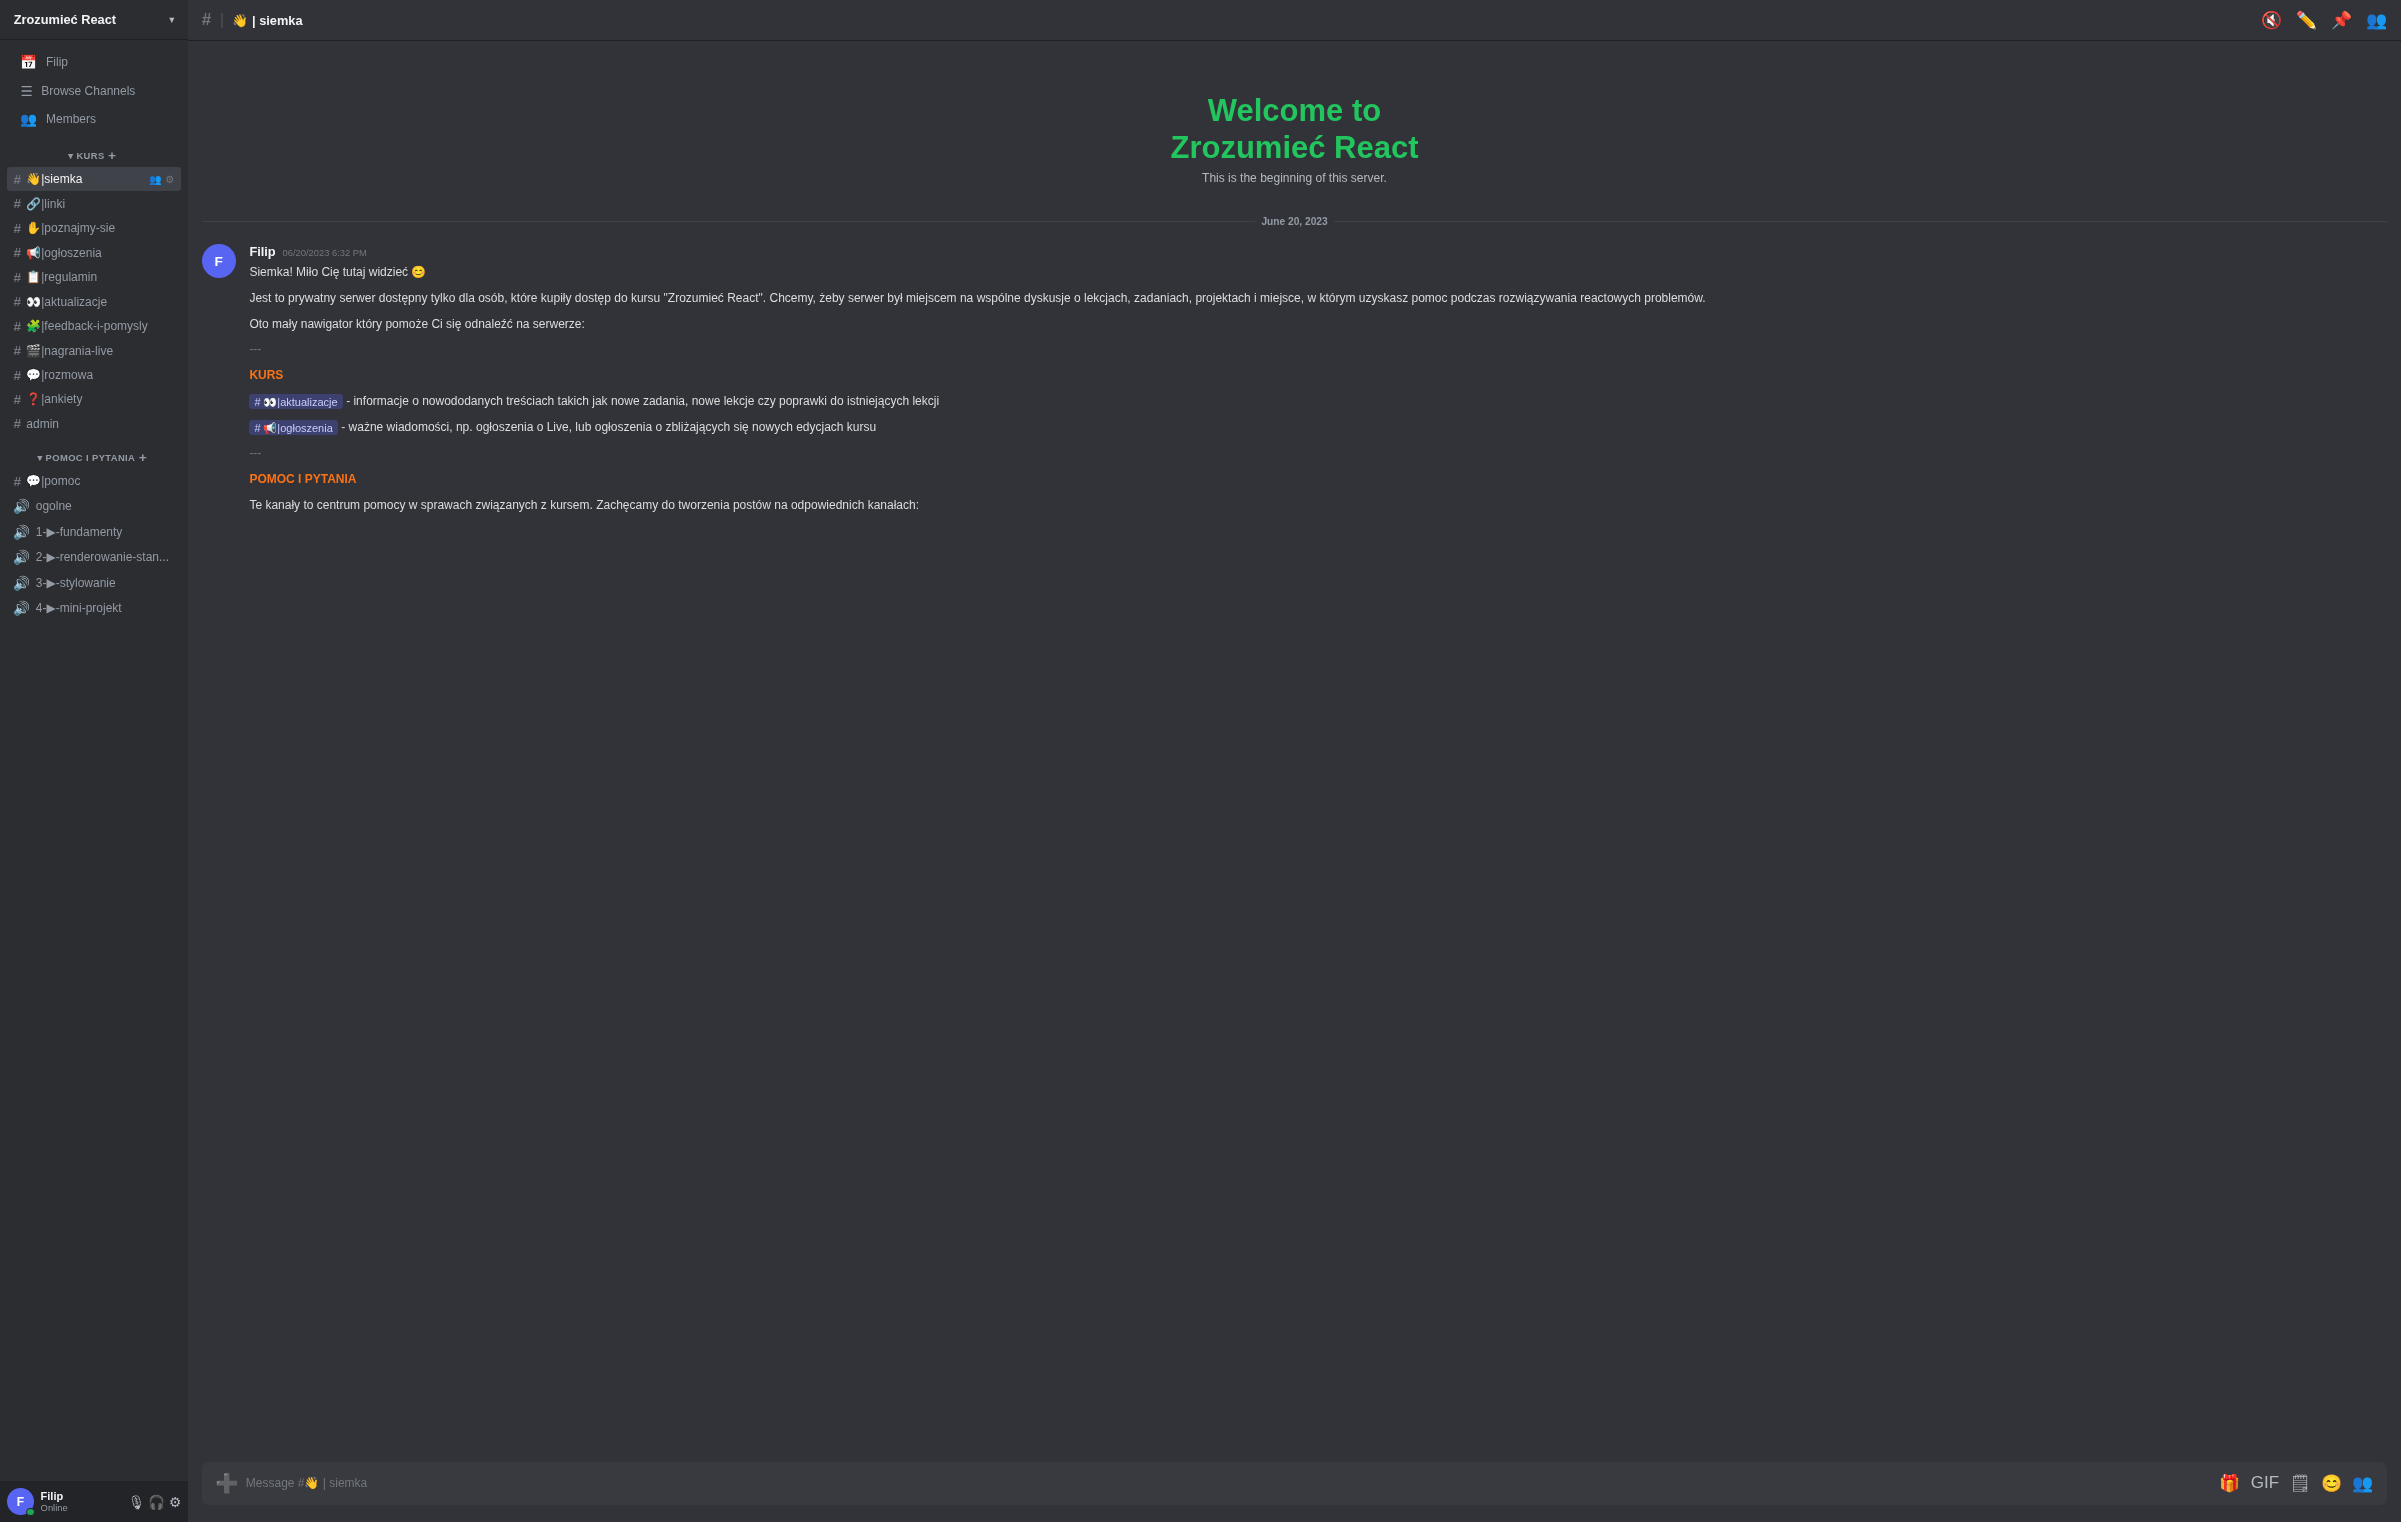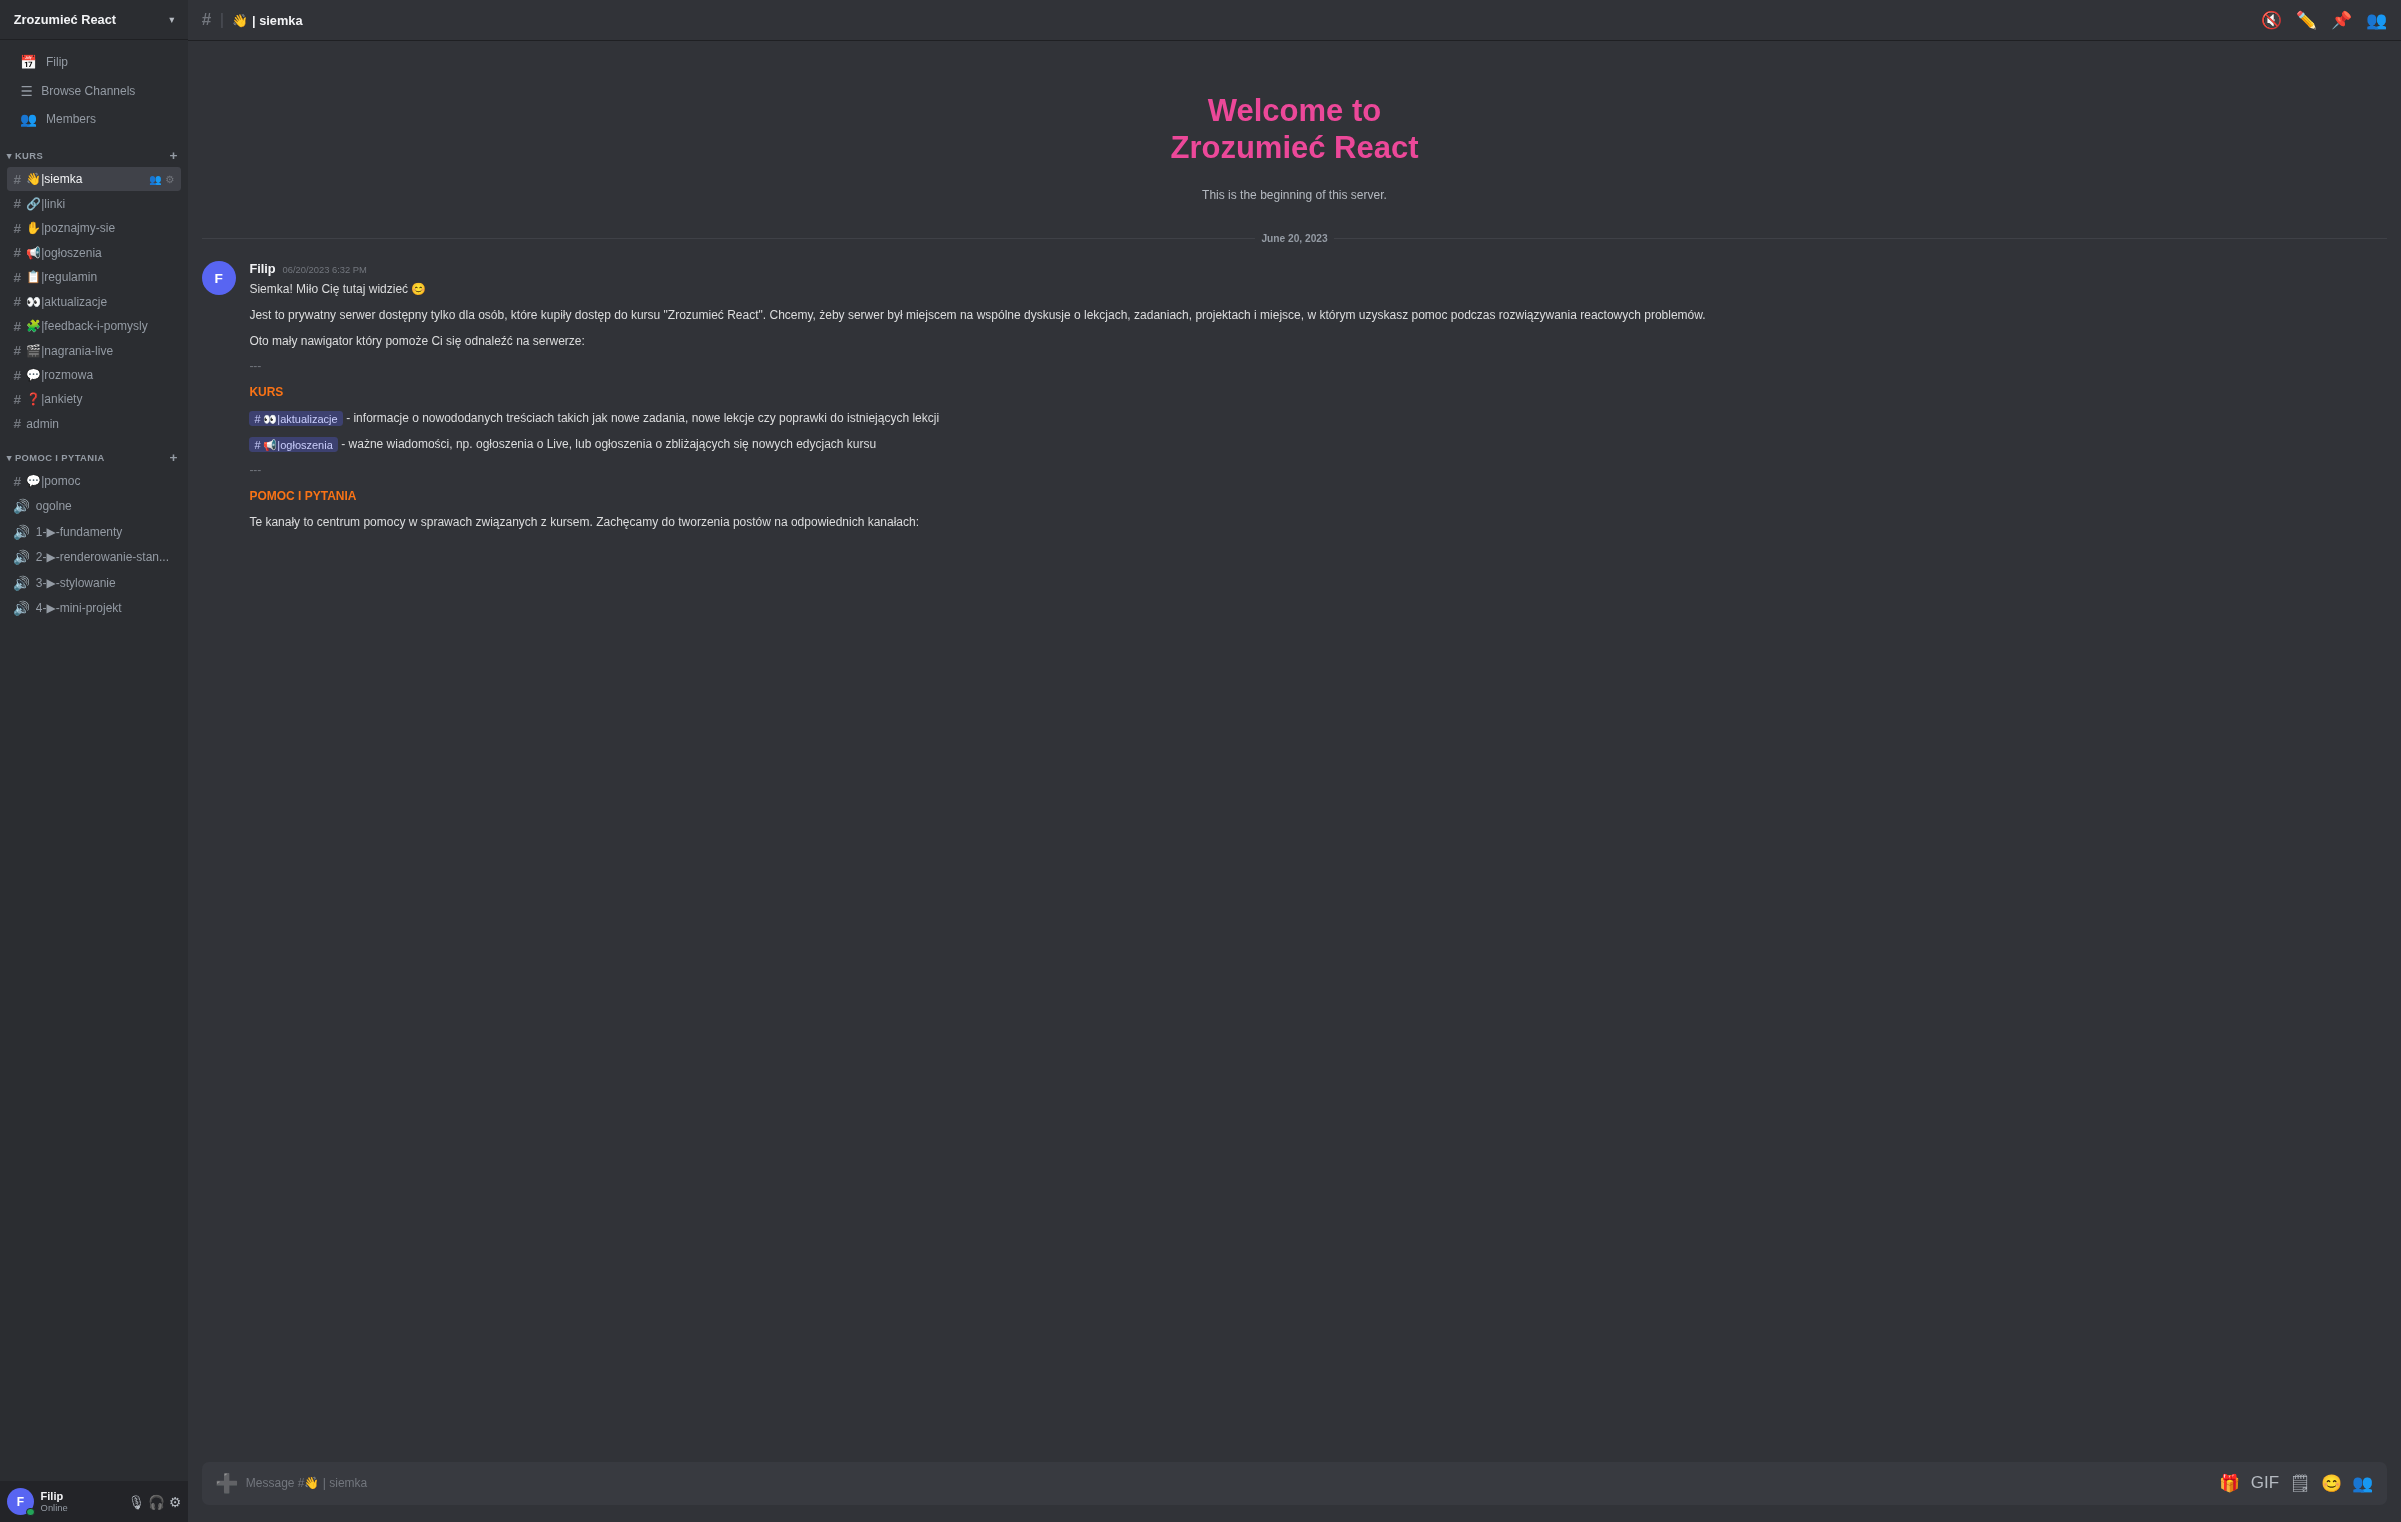--- a/index.html
+++ b/index.html
@@ -70,21 +70,21 @@
       border-radius: 3.4px;
       margin: 0.9px 6.8px;
       font-size: 12px;
     }
 
     .nav-icon { font-size: 13.7px; }
 
     .category-header {
       display: flex;
       align-items: center;
-      justify-content: space-between;
+      justify-content: center;
       padding: 13.7px 6.8px 3.4px 6.8px;
       font-size: 9.4px;
       font-weight: 700;
       text-transform: uppercase;
       color: #949ba4;
       letter-spacing: 0.4px;
       cursor: pointer;
     }
 
     .category-header .plus-btn {
@@ -221,22 +221,22 @@
     #messages::-webkit-scrollbar-thumb { background: #1a1b1e; border-radius: 3.4px; }
 
     .welcome-section {
       text-align: center;
       padding: 51px 17px 17px;
     }
 
     .welcome-title {
       font-size: 31px;
       font-weight: 800;
-      color: #ec4899;
-      margin-bottom: 22px;
+      color: #22c55e;
+      margin-bottom: 5px;
       line-height: 1.2;
     }
 
     .welcome-subtitle {
       color: #b5bac1;
       font-size: 12px;
     }
 
     .date-divider {
       display: flex;

